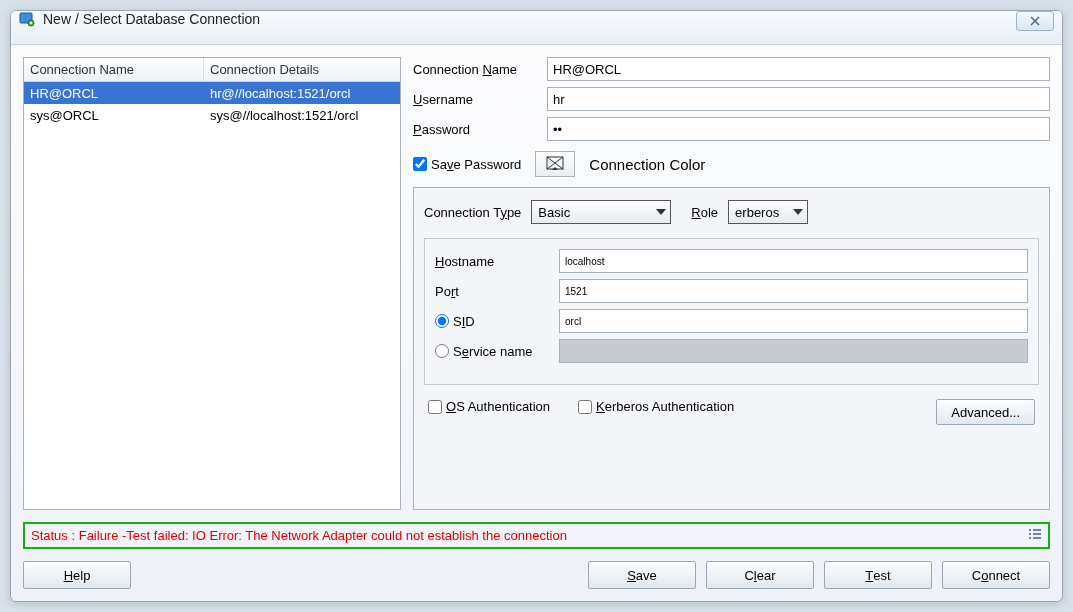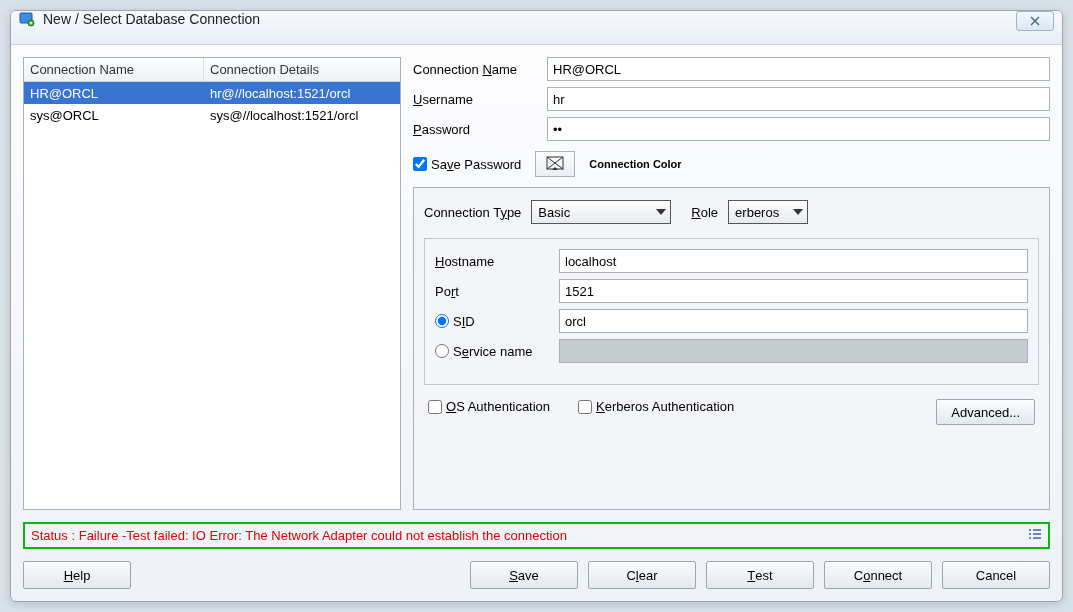--- a/index.html
+++ b/index.html
@@ -114,21 +114,21 @@
   gap: 14px;
 }
 .save-pw-row .cbwrap { display: flex; align-items: center; gap: 4px; }
 .color-btn {
   width: 40px; height: 26px;
   border: 1px solid #a8b2bd;
   background: linear-gradient(to bottom, #fdfdfd, #eaeef3);
   display: flex; align-items: center; justify-content: center;
   cursor: pointer;
 }
-.conn-color-label { font-size: 11px; font-weight: bold; }
+.conn-color-label { font-size: 15px; }
 
 .tabstrip {
   display: flex;
   margin-top: 2px;
 }
 .tab {
   padding: 6px 16px;
   border: 1px solid #a8b2bd;
   border-bottom: none;
   background: #f6f8fb;
@@ -175,21 +175,21 @@
 .inner-box {
   border: 1px solid #c0c8d1;
   padding: 10px;
   margin-bottom: 12px;
   background: #f3f5f9;
 }
 .inner-row { display: flex; align-items: center; margin-bottom: 6px; gap: 6px; }
 .inner-row .lbl-col { width: 118px; display: flex; align-items: center; gap: 4px; }
 .inner-row input[type=text] {
   flex: 1; height: 24px; border: 1px solid #a8b2bd;
-  padding: 2px 5px; font-family: inherit; font-size: 13px;
+  padding: 2px 5px; font-family: inherit; font-size: 10px;
 }
 .inner-row input.disabled { background: #c6cbd1; border: 1px solid #a8b2bd; }
 
 .auth-row {
   display: flex; align-items: flex-start; gap: 28px;
   padding: 2px 4px;
 }
 .auth-row .cbwrap { display: flex; align-items: center; gap: 4px; }
 .btn {
   height: 26px;
@@ -387,16 +387,15 @@
       </button>
     <button class="btn big">
         <span class="underl">T</span>
         <span>est</span>
       </button>
     <button class="btn big">
         <span>C</span>
         <span class="underl">o</span>
         <span>nnect</span>
       </button>
-    <button class="btn big">Cancel</button>
   </div>
 
 </div>
 
 </body></html>

